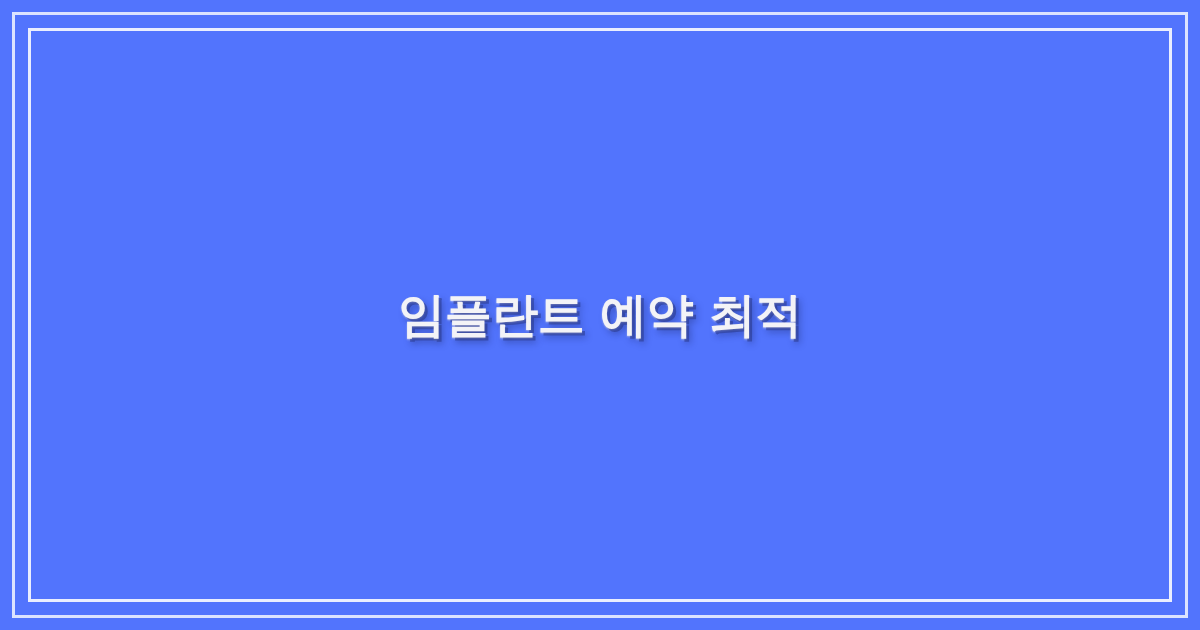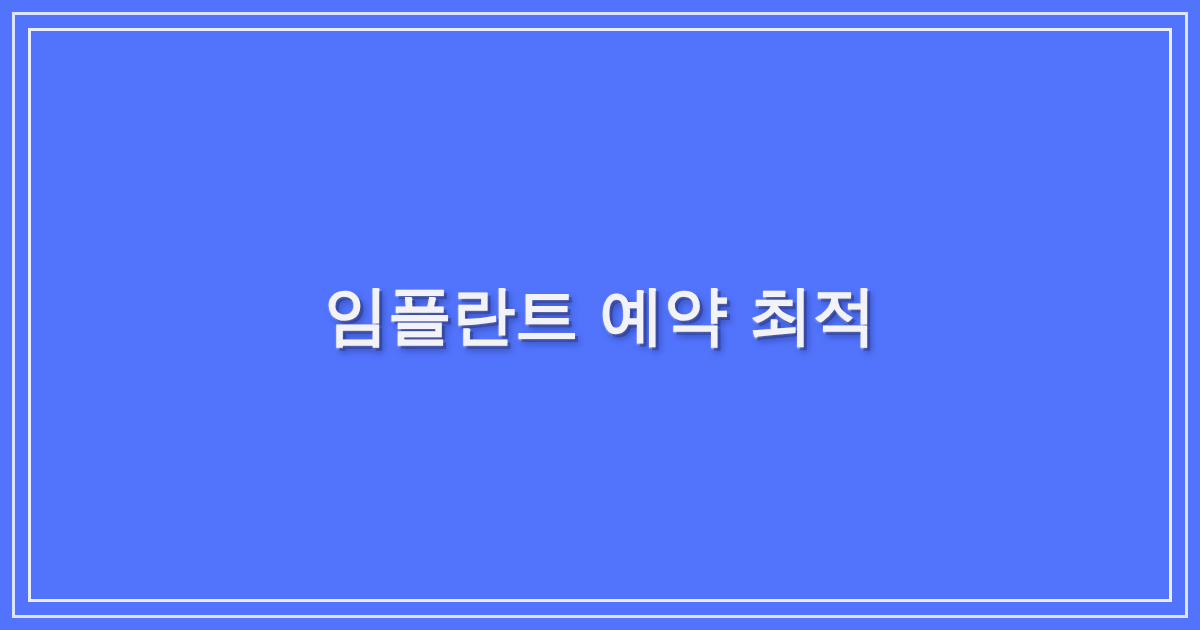--- a/index.html
+++ b/index.html
@@ -64,21 +64,21 @@
     justify-content: center;
     text-align: center;
     padding: 0 70px;
     box-sizing: border-box;
   }
 
   .headline {
     margin: 0;
     font-family: "DejaVu Sans", "Liberation Sans", sans-serif;
     font-weight: 700;
-    font-size: 64px;
+    font-size: 47px;
     line-height: 76px;
     letter-spacing: -0.5px;
     color: #f3f3f7;
     text-shadow:
       3px 3px 0px rgba(30, 40, 110, 0.42),
       4px 5px 7px rgba(20, 30, 90, 0.40),
       0 1px 2px rgba(255, 255, 255, 0.55);
     white-space: nowrap;
   }
 

